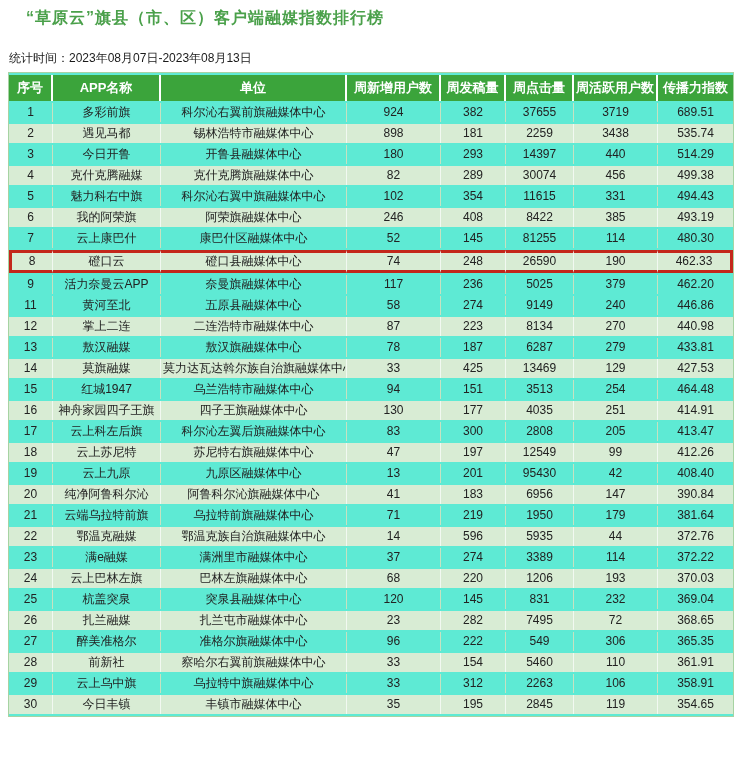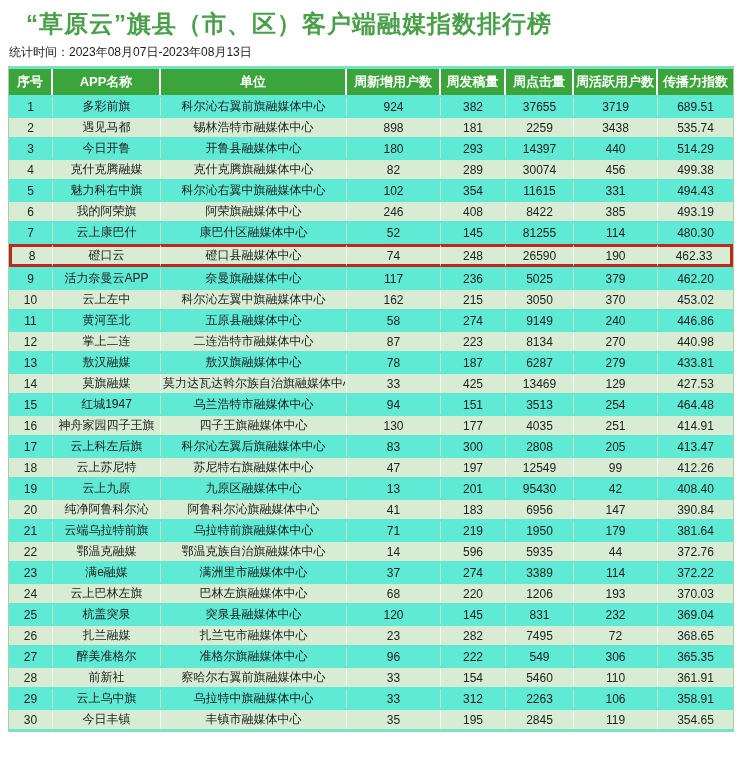--- a/index.html
+++ b/index.html
@@ -10,25 +10,25 @@
   }
   .page {
     width: 740px;
     height: 762px;
     box-sizing: border-box;
     padding: 6px 8px 8px 8px;
     background: #ffffff;
     overflow: hidden;
   }
   .page-title {
-    font-size: 24px;
+    font-size: 16px;
     line-height: 1.3;
     font-weight: bold;
     color: #4aa04a;
-    margin: 2px 0 5px 18px;
+    margin: 2px 0 21px 18px;
     letter-spacing: 1px;
   }
   .stats-period {
     font-size: 12px;
     font-weight: normal;
     color: #1a1a1a;
     margin: 0 0 5px 1px;
   }
   table.ranking {
     width: 724px;
@@ -189,30 +189,20 @@
         <tr>
     <td>9</td>
     <td>活力奈曼云APP</td>
     <td>奈曼旗融媒体中心</td>
     <td>117</td>
     <td>236</td>
     <td>5025</td>
     <td>379</td>
     <td>462.20</td>
   </tr>
-        <tr class="even">
-    <td>10</td>
-    <td>云上左中</td>
-    <td>科尔沁左翼中旗融媒体中心</td>
-    <td>162</td>
-    <td>215</td>
-    <td>3050</td>
-    <td>370</td>
-    <td>453.02</td>
-  </tr>
         <tr>
     <td>11</td>
     <td>黄河至北</td>
     <td>五原县融媒体中心</td>
     <td>58</td>
     <td>274</td>
     <td>9149</td>
     <td>240</td>
     <td>446.86</td>
   </tr>

